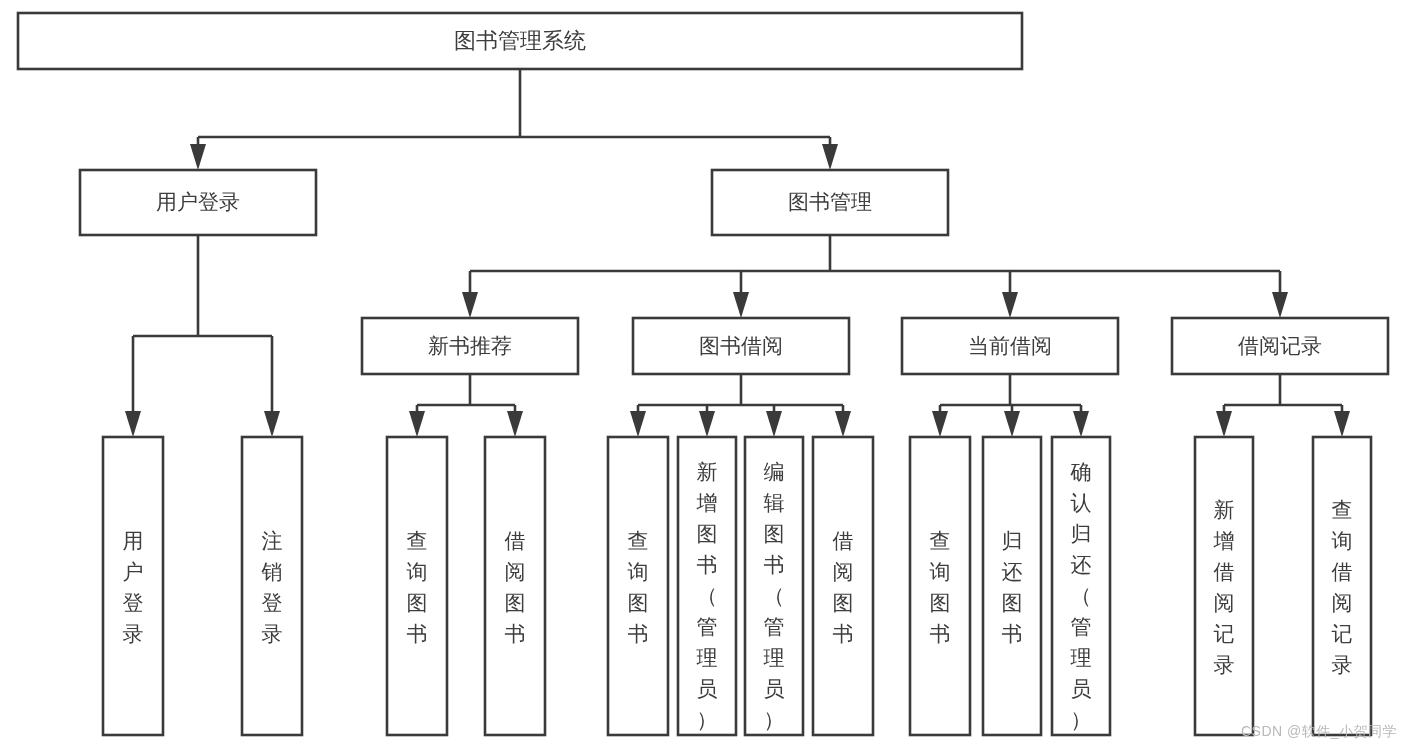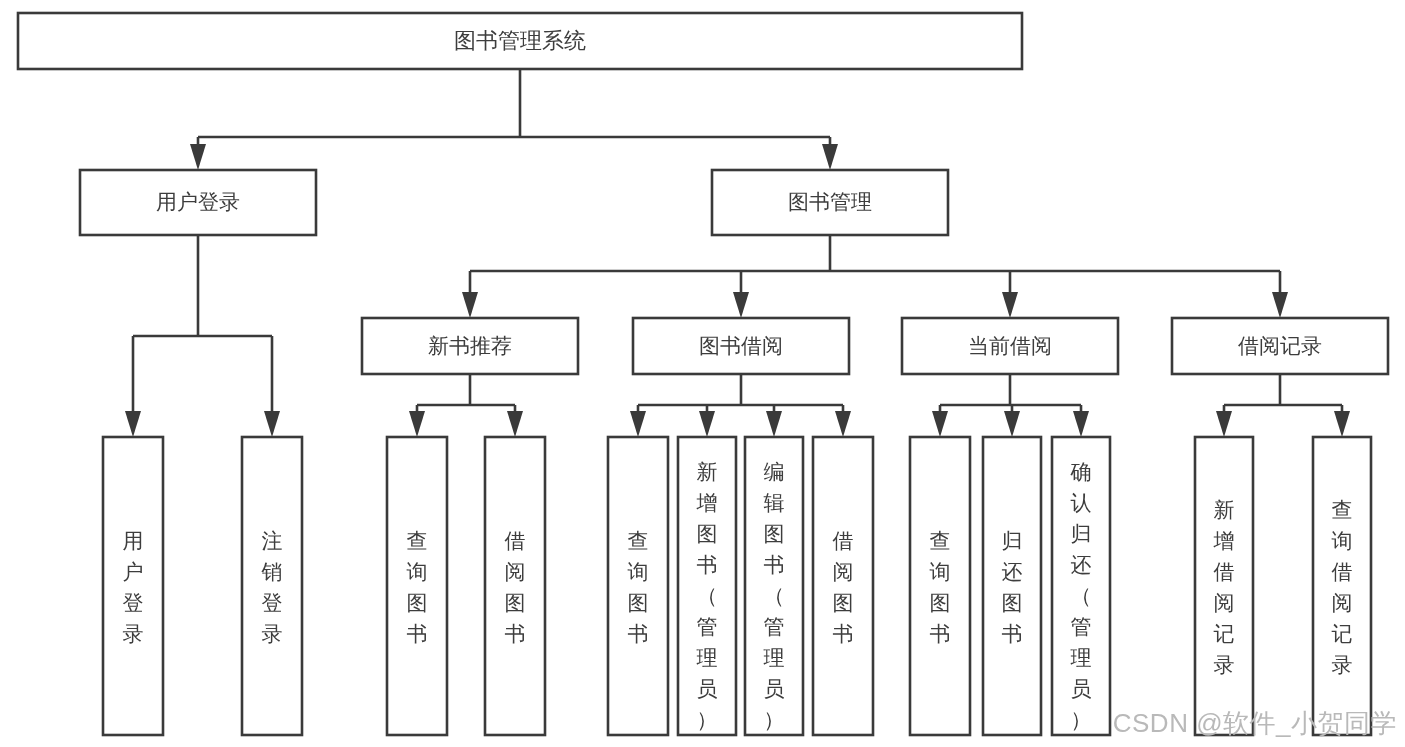--- a/index.html
+++ b/index.html
@@ -57,21 +57,21 @@
   }
   .arrow-head {
     fill: #3a3a3a;
     stroke: none;
   }
   .watermark {
     position: absolute;
     right: 8px;
     bottom: 6px;
     color: #b9b9b9;
-    font-size: 26px;
+    font-size: 14px;
     font-family: "Liberation Sans", "DejaVu Sans", sans-serif;
     letter-spacing: 0.5px;
     white-space: nowrap;
     user-select: none;
   }
 </style>
 </head>
 <body>
 
 <div id="diagram-root">

